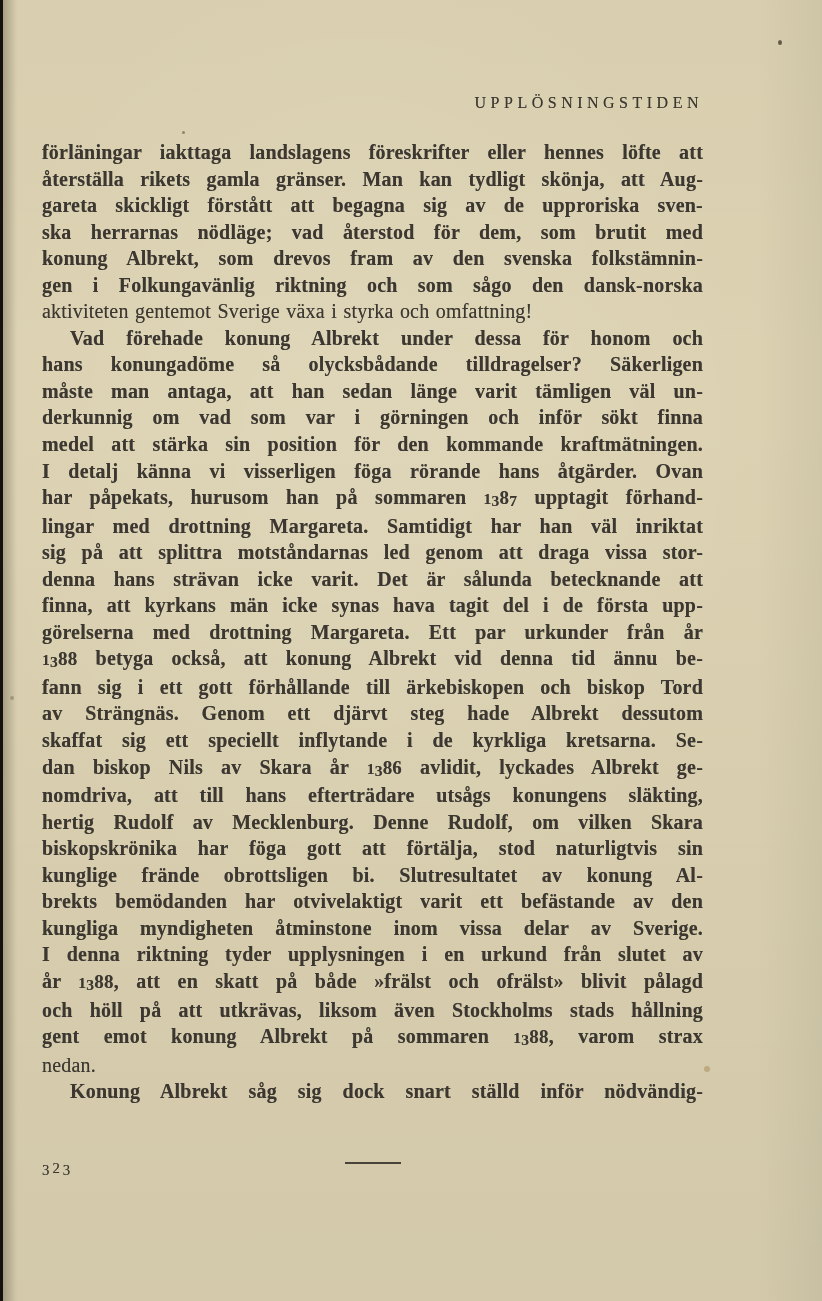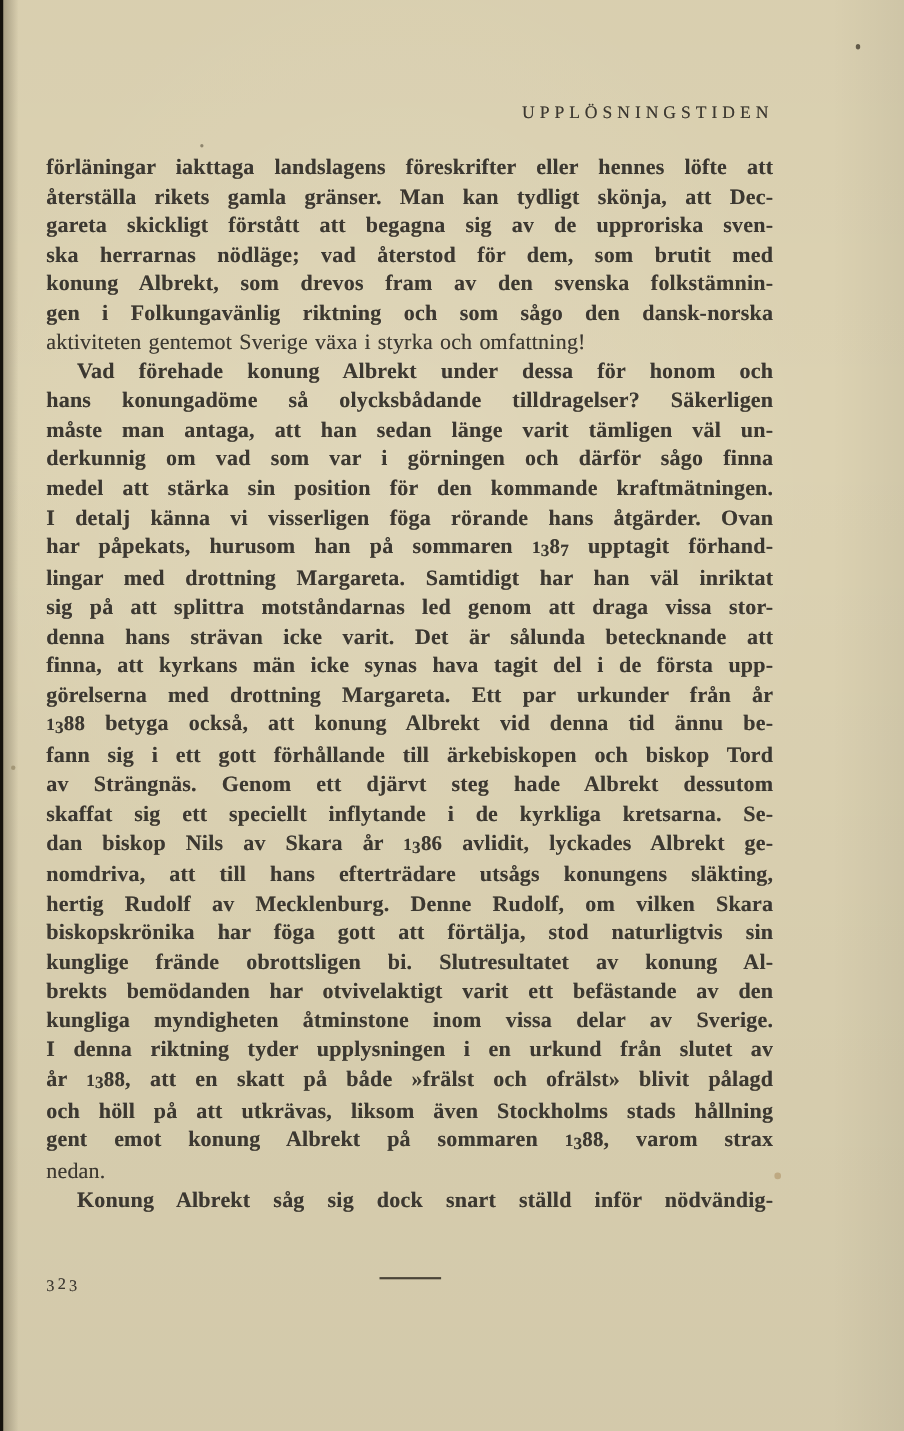--- a/index.html
+++ b/index.html
@@ -95,32 +95,32 @@
 
 <div class="page">
   <div class="spine-edge"></div>
   <div class="spine-shadow"></div>
 
   <div class="running-title">UPPLÖSNINGSTIDEN</div>
 
   <div class="text-block">
       <div class="para">
         <div class="line line-just">förläningar iakttaga landslagens föreskrifter eller hennes löfte att</div>
-        <div class="line line-just">återställa rikets gamla gränser. Man kan tydligt skönja, att Dec-</div>
+        <div class="line line-just">återställa rikets gamla gränser. Man kan tydligt skönja, att Aug-</div>
         <div class="line line-just">gareta skickligt förstått att begagna sig av de upproriska sven-</div>
         <div class="line line-just">ska herrarnas nödläge; vad återstod för dem, som brutit med</div>
         <div class="line line-just">konung Albrekt, som drevos fram av den svenska folkstämnin-</div>
         <div class="line line-just">gen i Folkungavänlig riktning och som sågo den dansk-norska</div>
         <div class="line line-left">aktiviteten gentemot Sverige växa i styrka och omfattning!</div>
       </div>
       <div class="para">
         <div class="line line-just line-indent">Vad förehade konung Albrekt under dessa för honom och</div>
         <div class="line line-just">hans konungadöme så olycksbådande tilldragelser? Säkerligen</div>
         <div class="line line-just">måste man antaga, att han sedan länge varit tämligen väl un-</div>
-        <div class="line line-just">derkunnig om vad som var i görningen och därför sågo finna</div>
+        <div class="line line-just">derkunnig om vad som var i görningen och inför sökt finna</div>
         <div class="line line-just">medel att stärka sin position för den kommande kraftmätningen.</div>
         <div class="line line-just">I detalj känna vi visserligen föga rörande hans åtgärder. Ovan</div>
         <div class="line line-just">har påpekats, hurusom han på sommaren <span class="dig-mid">1</span><span class="dig-desc">3</span><span class="dig-asc">8</span><span class="dig-desc">7</span> upptagit förhand-</div>
         <div class="line line-just">lingar med drottning Margareta. Samtidigt har han väl inriktat</div>
         <div class="line line-just">sig på att splittra motståndarnas led genom att draga vissa stor-</div>
         <div class="line line-just">denna hans strävan icke varit. Det är sålunda betecknande att</div>
         <div class="line line-just">finna, att kyrkans män icke synas hava tagit del i de första upp-</div>
         <div class="line line-just">görelserna med drottning Margareta. Ett par urkunder från år</div>
         <div class="line line-just"><span class="dig-mid">1</span><span class="dig-desc">3</span><span class="dig-asc">8</span><span class="dig-asc">8</span> betyga också, att konung Albrekt vid denna tid ännu be-</div>
         <div class="line line-just">fann sig i ett gott förhållande till ärkebiskopen och biskop Tord</div>

